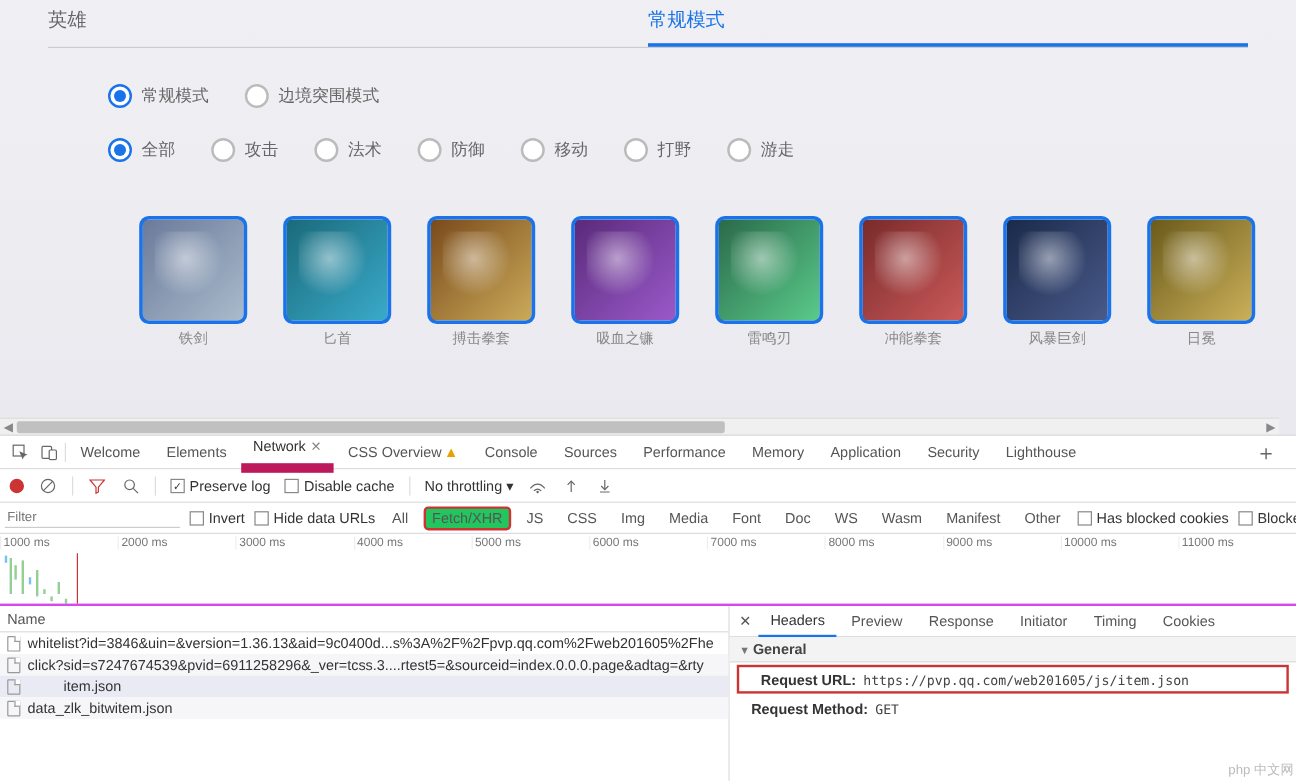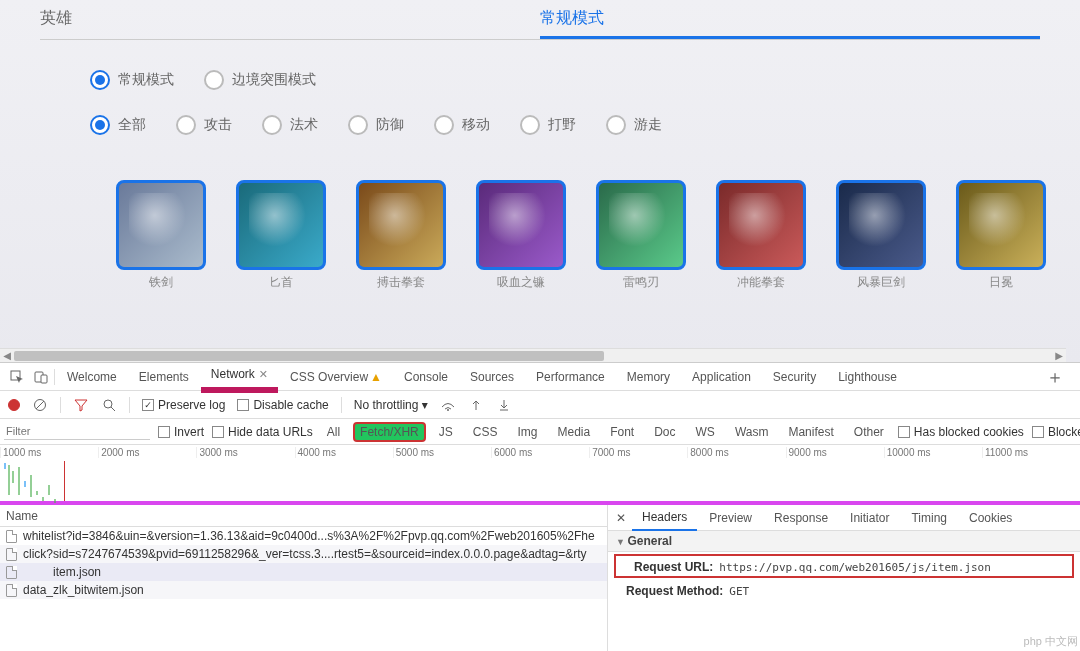--- a/index.html
+++ b/index.html
@@ -35,40 +35,40 @@
 
     .hscroll { position: absolute; bottom: 0; left: 0; right: 14px; height: 14px; background: #f0f0f0; border-top: 1px solid #ddd; display: flex; align-items: center; }
     .hscroll .arrow { width: 14px; text-align: center; color: #888; font-size: 10px; cursor: pointer; }
     .hscroll .thumb { height: 10px; width: 590px; margin-left: 0; background: #c0c0c0; border-radius: 2px; }
 
     
     .devtools { height: 289px; background: #fff; border-top: 1px solid #ccc; display: flex; flex-direction: column; font-size: 12px; color: #333; }
     .dt-tabs { display: flex; align-items: center; height: 28px; border-bottom: 1px solid #ddd; padding: 0 6px; gap: 2px; }
     .dt-tabicon { width: 22px; height: 22px; display: flex; align-items: center; justify-content: center; color: #666; cursor: pointer; }
     .dt-tab { padding: 0 10px; line-height: 26px; color: #555; cursor: pointer; white-space: nowrap; }
-    .dt-tab.active { border-bottom: 6px solid #be185d; color: #333; }
+    .dt-tab.active { border-bottom: 8px solid #be185d; color: #333; }
     .dt-tab .close { margin-left: 4px; color: #888; font-size: 11px; }
     .dt-tab .warn { color: #e8a100; margin-left: 2px; }
     .dt-plus { margin-left: auto; font-size: 18px; color: #666; padding: 0 10px; cursor: pointer; }
 
     .dt-toolbar { display: flex; align-items: center; height: 28px; border-bottom: 1px solid #ddd; padding: 0 8px; gap: 12px; }
     .rec-dot { width: 12px; height: 12px; border: 1px solid #c33; border-radius: 50%; background: #c33; }
     .tb-icon { width: 16px; height: 16px; color: #666; cursor: pointer; display: flex; align-items: center; justify-content: center; }
     .tb-sep { width: 1px; height: 16px; background: #ddd; }
     .cbwrap { display: flex; align-items: center; gap: 4px; cursor: pointer; }
     .cb { width: 12px; height: 12px; border: 1px solid #888; background: #fff; display: inline-flex; align-items: center; justify-content: center; font-size: 9px; color: #333; }
     .cb.checked::after { content: '✓'; }
     .throttle { border: none; background: transparent; font-size: 12px; color: #333; cursor: pointer; }
 
     .dt-filterbar { display: flex; align-items: center; height: 26px; border-bottom: 1px solid #ddd; padding: 0 4px; gap: 8px; overflow: hidden; white-space: nowrap; }
     .filter-input { width: 150px; border: none; border-bottom: 1px solid #ccc; font-size: 11px; color: #888; padding: 2px; background: transparent; }
     .ftype { padding: 2px 6px; color: #555; cursor: pointer; border-radius: 3px; }
     .ftype.active { background: #22c55e; outline: 2px solid #c33; outline-offset: -1px; }
 
-    .dt-timeline { height: 60px; border-bottom: 4px solid #d946ef; position: relative; background: #fff; }
+    .dt-timeline { height: 60px; border-bottom: 2px solid #d946ef; position: relative; background: #fff; }
     .tl-labels { display: flex; font-size: 10px; color: #777; padding: 2px 0 0 0; }
     .tl-labels span { flex: 1; text-align: left; padding-left: 2px; border-left: 1px solid #eee; }
     .tl-marks { position: absolute; top: 16px; left: 0; right: 0; bottom: 0; }
     .tl-bar { position: absolute; width: 2px; background: #4caf50; opacity: .6; }
     .tl-red { position: absolute; top: 0; bottom: 0; width: 1px; background: #c33; left: 64px; }
 
     .dt-body { flex: 1; display: flex; overflow: hidden; }
     .req-list { width: 608px; border-right: 1px solid #ddd; display: flex; flex-direction: column; }
     .req-head { height: 22px; line-height: 22px; border-bottom: 1px solid #ddd; padding-left: 6px; color: #555; font-weight: 500; }
     .req-row { display: flex; align-items: center; height: 18px; padding-left: 6px; gap: 6px; cursor: pointer; white-space: nowrap; overflow: hidden; text-overflow: ellipsis; }

